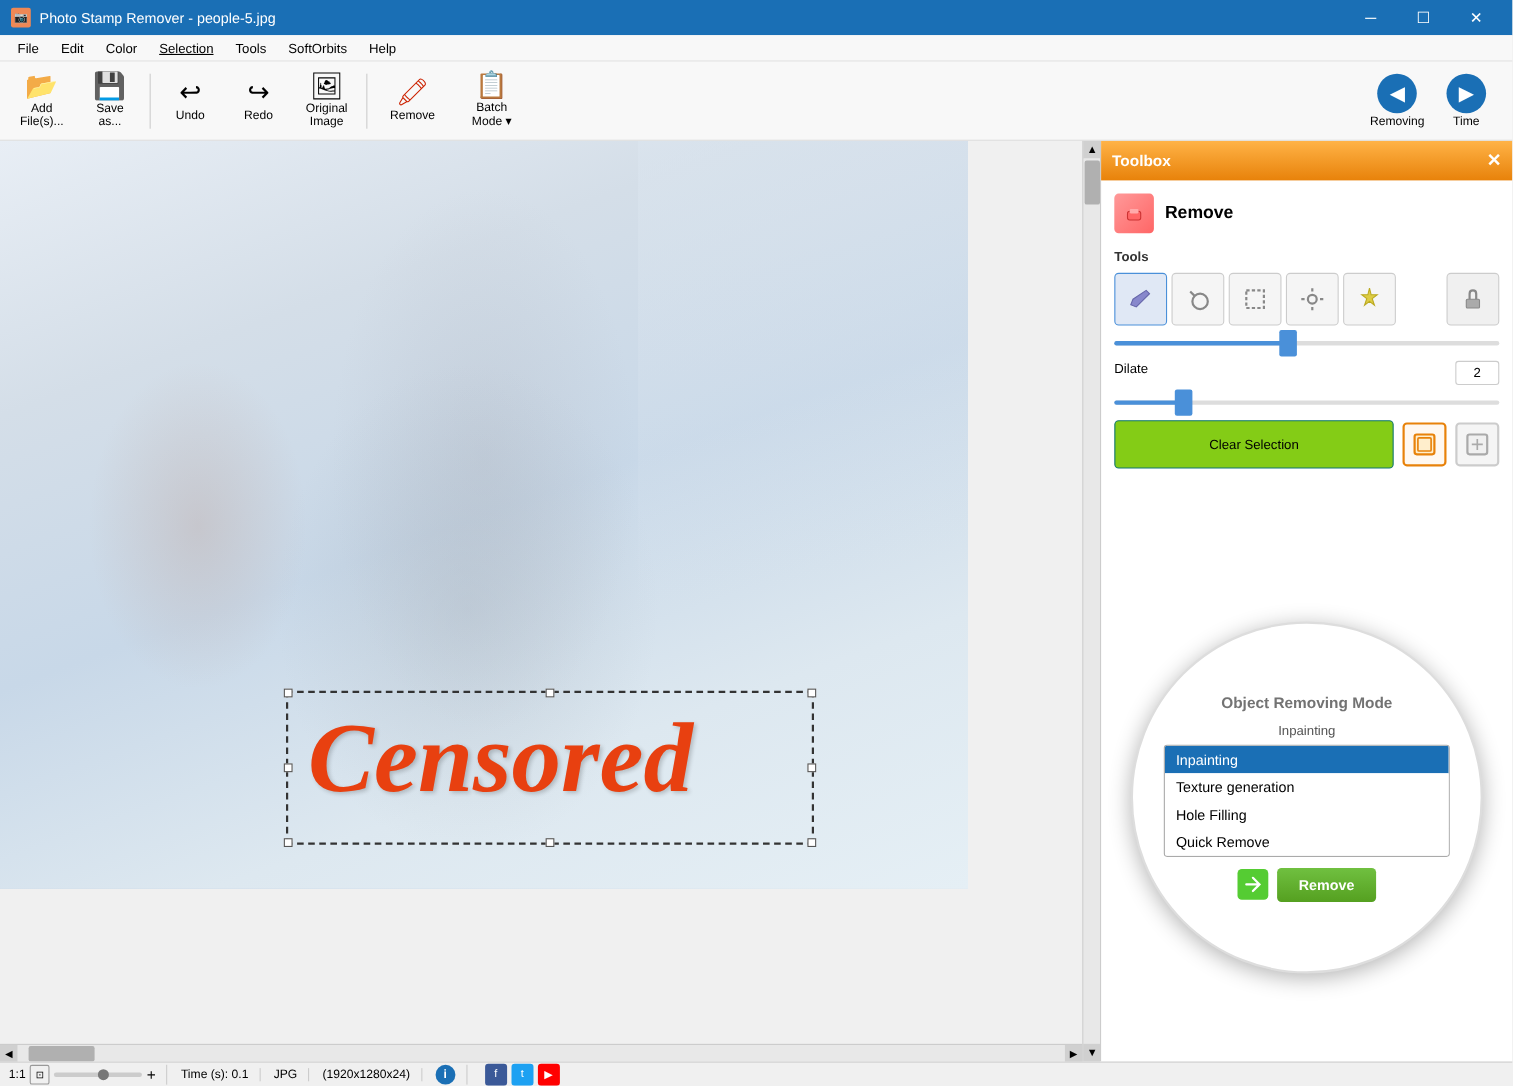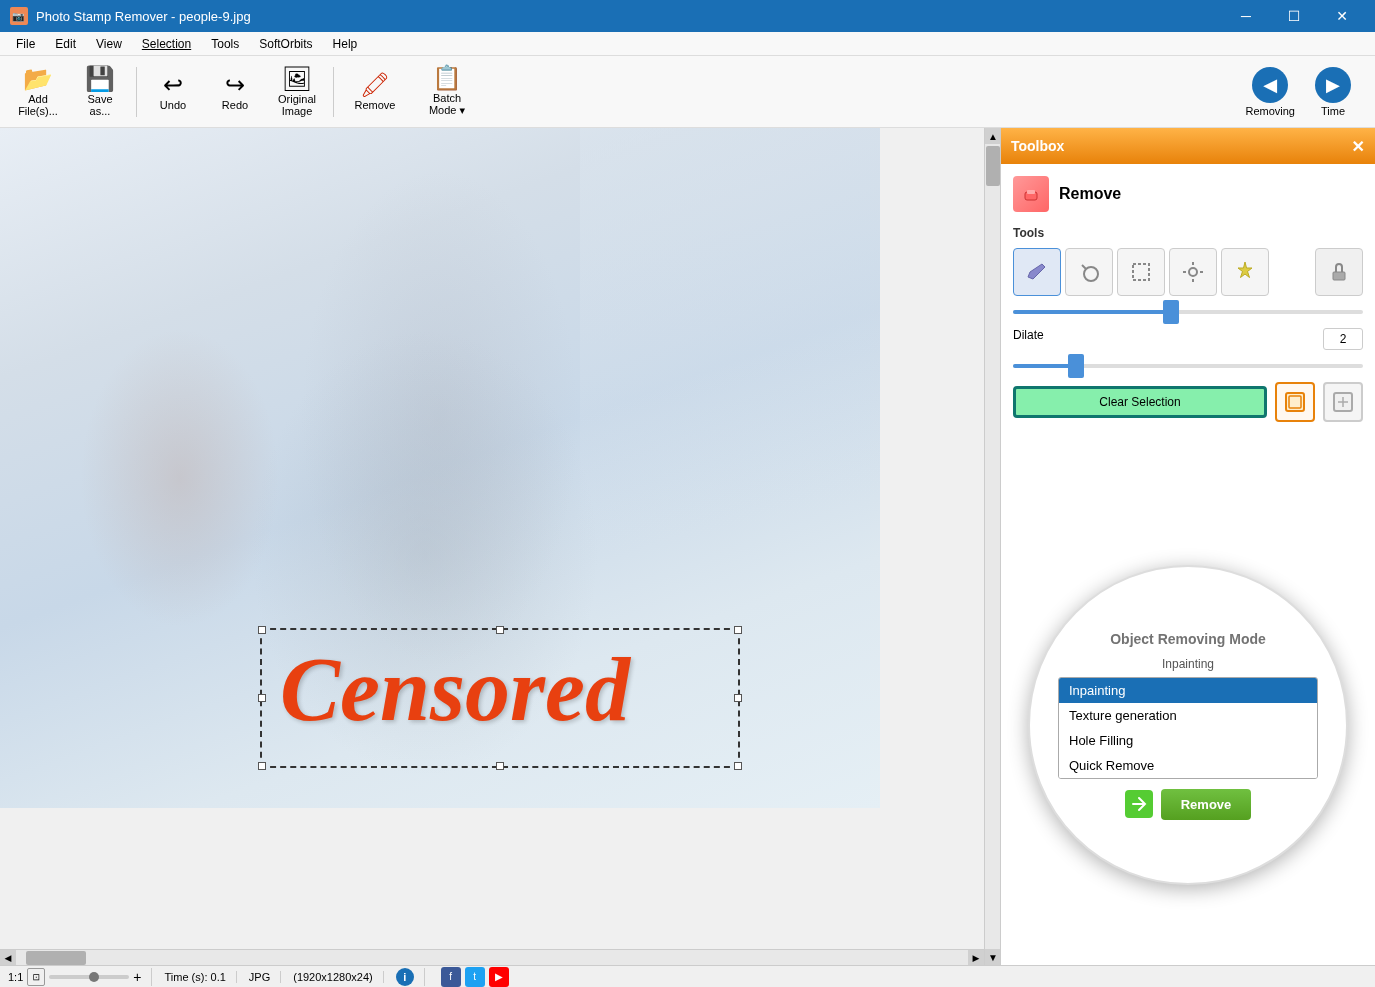--- a/index.html
+++ b/index.html
@@ -308,23 +308,23 @@
       background: white;
     }
     .buttons-row {
       display: flex;
       gap: 8px;
       margin-bottom: 14px;
       align-items: center;
     }
     .clear-sel-btn {
       flex: 1;
-      height: 32px;
-      background: #86efac;
-      border: 3px solid #0f766e;
+      height: 44px;
+      background: #84cc16;
+      border: 1px solid #0f766e;
       border-radius: 4px;
       cursor: pointer;
       font-size: 12px;
       display: flex;
       align-items: center;
       justify-content: center;
     }
     .mode-btn {
       width: 40px;
       height: 40px;
@@ -412,32 +412,32 @@
       flex: 1;
       overflow: hidden;
       position: relative;
     }
   </style>
 </head>
 <body>
 
 <div id="title-bar">
   <div class="app-icon">📷</div>
-  <div class="title">Photo Stamp Remover - people-9.jpg</div>
+  <div class="title">Photo Stamp Remover - people-5.jpg</div>
   <div class="window-controls">
     <div class="win-btn">─</div>
     <div class="win-btn">☐</div>
     <div class="win-btn close">✕</div>
   </div>
 </div>
 
 <div id="menu-bar">
   <div class="menu-item">File</div>
   <div class="menu-item">Edit</div>
-  <div class="menu-item">View</div>
+  <div class="menu-item">Color</div>
   <div class="menu-item underline">Selection</div>
   <div class="menu-item">Tools</div>
   <div class="menu-item">SoftOrbits</div>
   <div class="menu-item">Help</div>
 </div>
 
 <div id="toolbar">
   <div class="toolbar-btn">
     <div class="tb-icon">📂</div>
     <span>Add<br>File(s)...</span>

